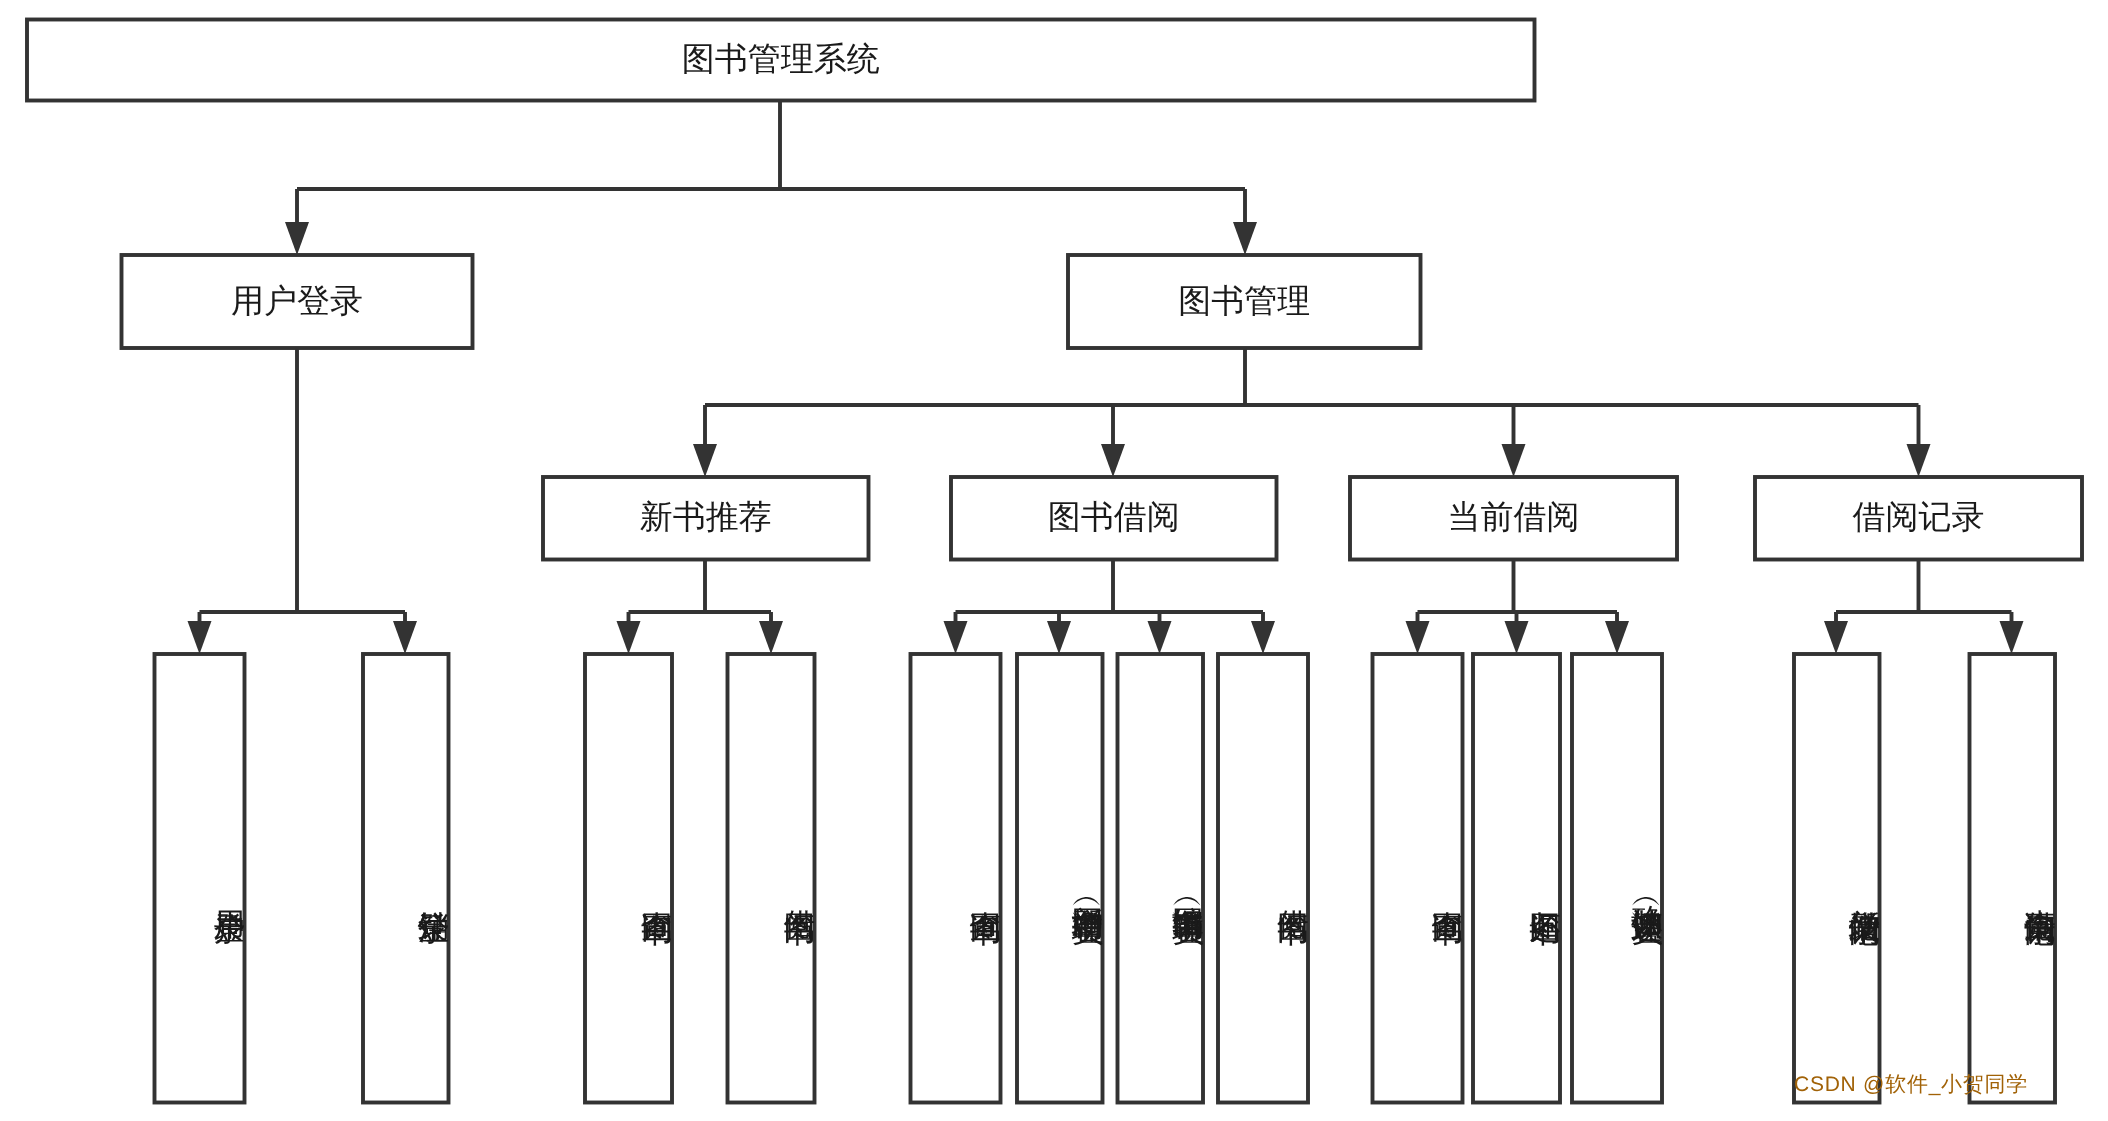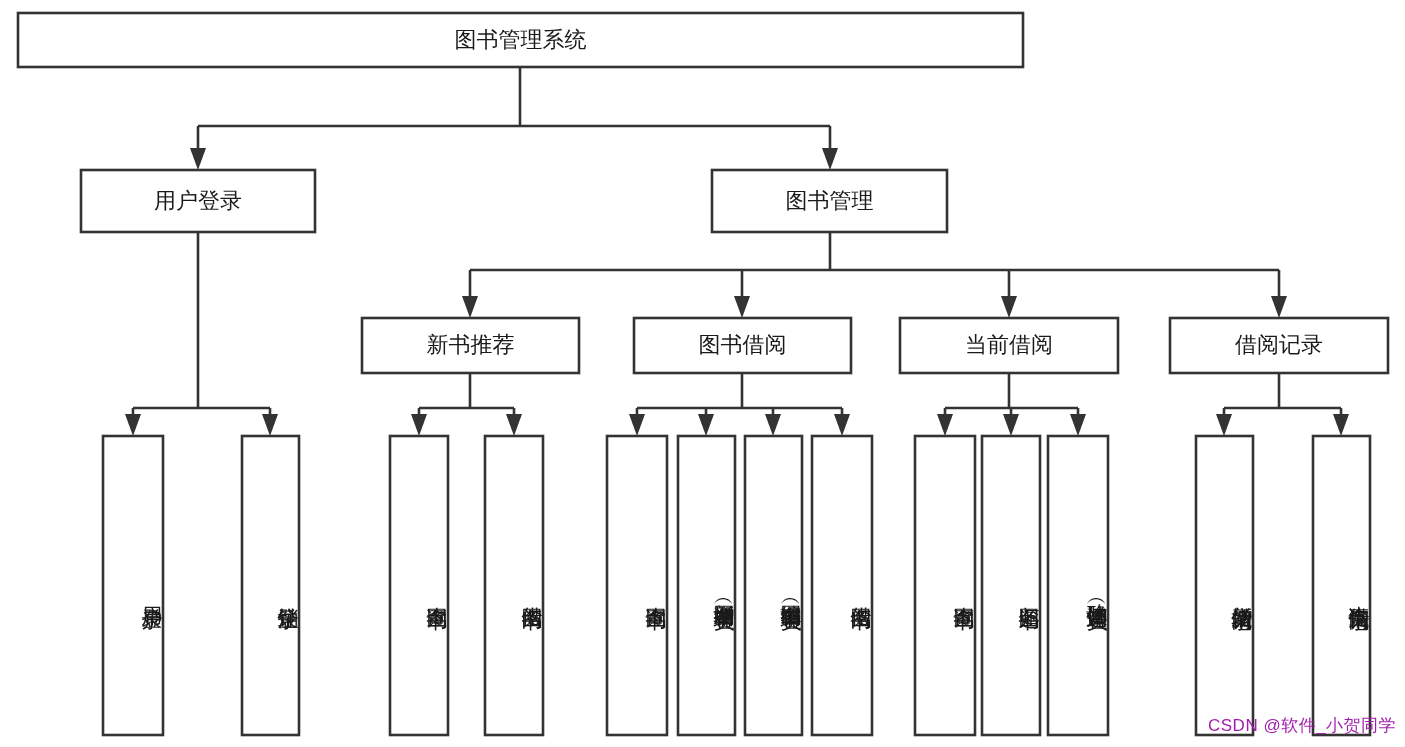--- a/index.html
+++ b/index.html
@@ -59,25 +59,24 @@
     letter-spacing: 1px;
     display: flex;
     align-items: flex-start;
     justify-content: center;
     white-space: nowrap;
     pointer-events: none;
   }
   .watermark {
     position: absolute;
     font-family: "Liberation Sans", "DejaVu Sans", sans-serif;
-    font-size: 17px;
-    color: #a21caf;
+    font-size: 14px;
+    color: #a16207;
     white-space: nowrap;
     letter-spacing: 0.5px;
-    margin-left: 12px;
   }
 </style>
 </head>
 <body>
 
 <div id="diagram-root">
   <svg id="tree-svg" viewBox="0 0 1405 747" xmlns="http://www.w3.org/2000/svg">
     <g id="connector-layer">
         <line x1="520" y1="67" x2="520" y2="126" class="connector"></line>
         <line x1="198" y1="126" x2="830" y2="126" class="connector"></line>

